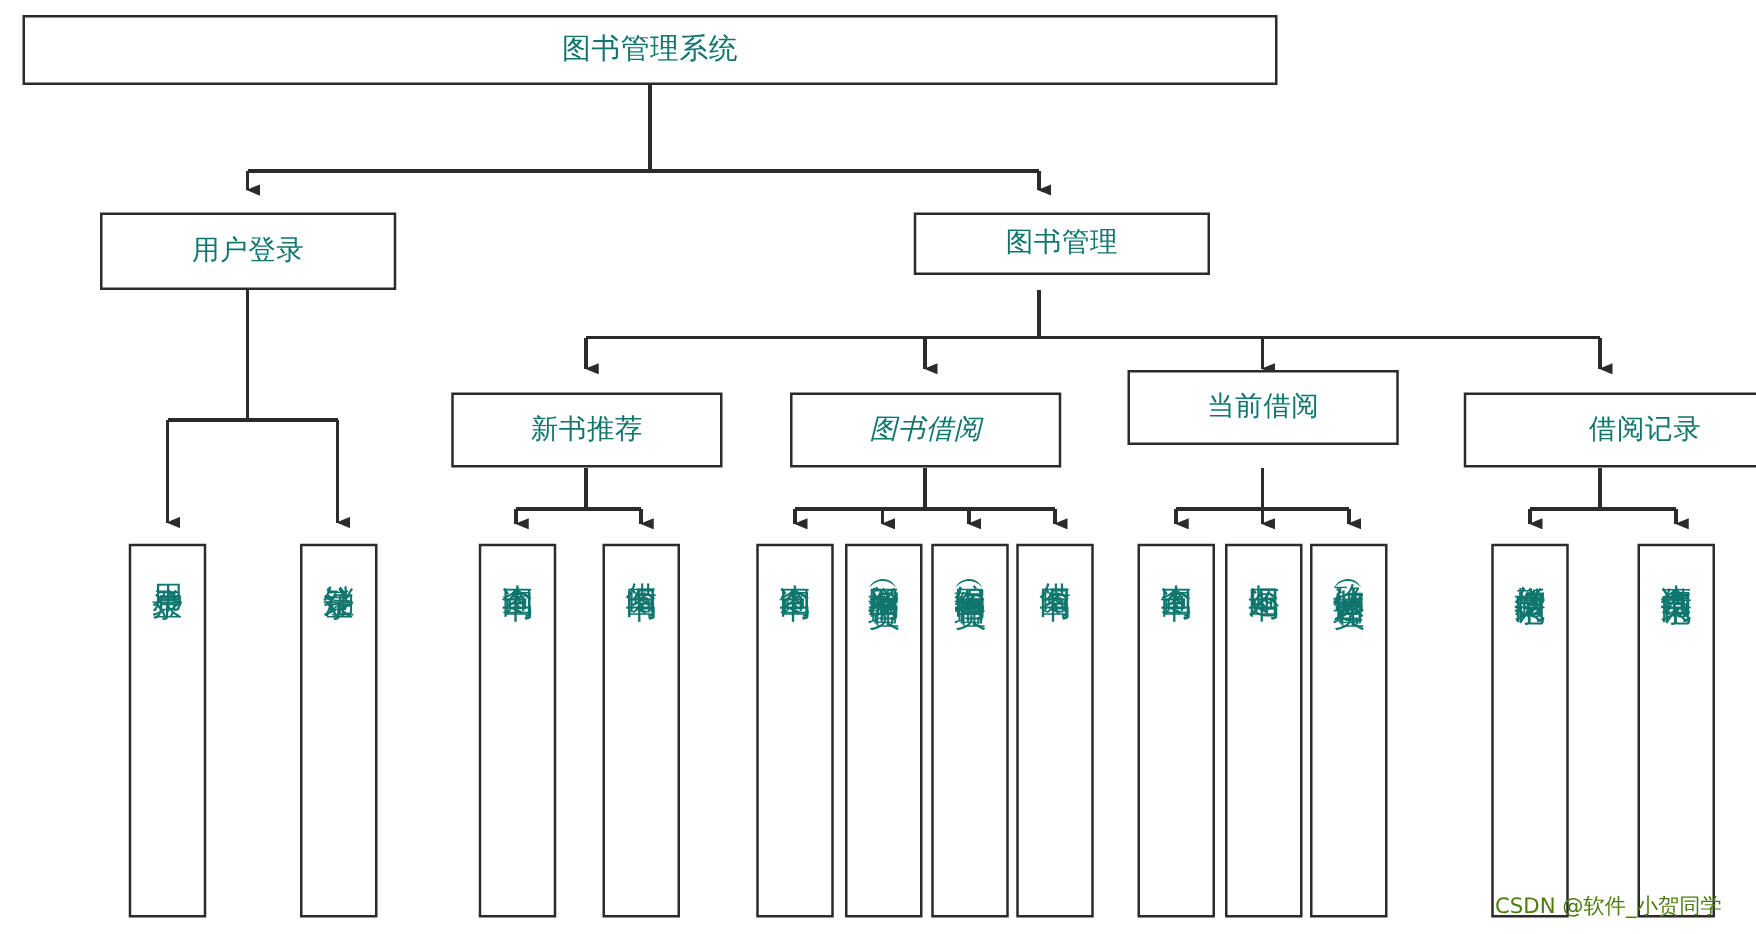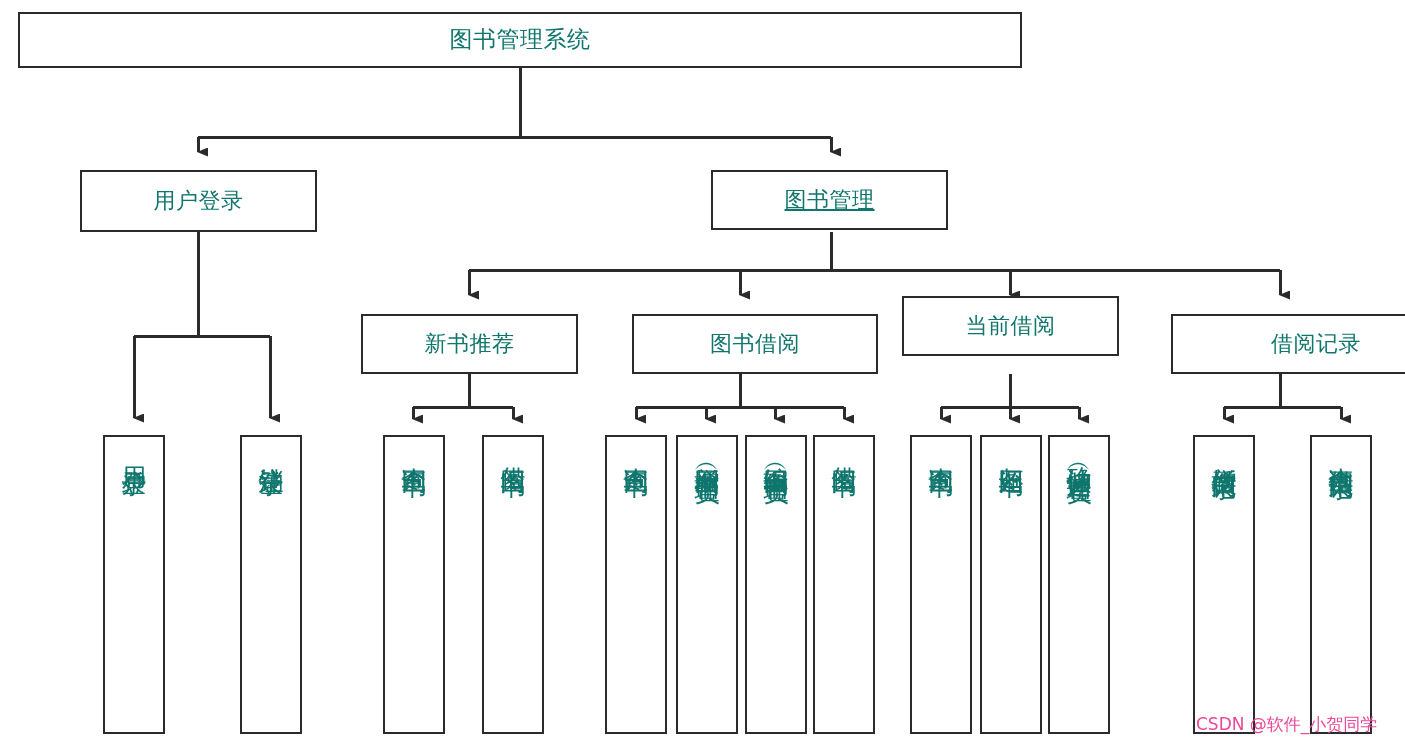--- a/index.html
+++ b/index.html
@@ -66,21 +66,21 @@
     font-size: 25px;
     line-height: 1.08;
     letter-spacing: 2px;
     white-space: nowrap;
   }
   .watermark {
     position: absolute;
     left: 1196px;
     top: 713px;
     font-size: 17px;
-    color: #ec4899;
+    color: #4d7c0f;
     white-space: nowrap;
     font-family: "DejaVu Sans", "Liberation Sans", sans-serif;
     pointer-events: none;
   }
 </style>
 </head>
 <body>
 
 <div id="diagram-root">
 
@@ -135,28 +135,28 @@
     </g>
   </svg>
 
   <div class="node-box node-h node-root" style="left:18px; top:12px; width:1004px; height:56px;">
     <span class="node-label">图书管理系统</span>
   </div>
 
   <div class="node-box node-h" style="left:80px; top:170px; width:237px; height:62px;">
     <span class="node-label">用户登录</span>
   </div>
-  <div class="node-box node-h" style="left:711px; top:170px; width:237px; height:60px;text-decoration:underline;">
+  <div class="node-box node-h" style="left:731px; top:170px; width:237px; height:50px;">
     <span class="node-label">图书管理</span>
   </div>
 
   <div class="node-box node-h" style="left:361px; top:314px; width:217px; height:60px;justify-content:center;">
     <span class="node-label">新书推荐</span>
   </div>
-  <div class="node-box node-h" style="left:632px; top:314px; width:246px; height:60px;">
+  <div class="node-box node-h" style="left:632px; top:314px; width:217px; height:60px;font-style:italic;">
     <span class="node-label">图书借阅</span>
   </div>
   <div class="node-box node-h" style="left:902px; top:296px; width:217px; height:60px;">
     <span class="node-label">当前借阅</span>
   </div>
   <div class="node-box node-h" style="left:1171px; top:314px; width:260px; height:60px;padding-left:30px;">
     <span class="node-label">借阅记录</span>
   </div>
 
   <div class="node-box node-v" style="left:103px; top:435px; width:62px; height:299px;">

